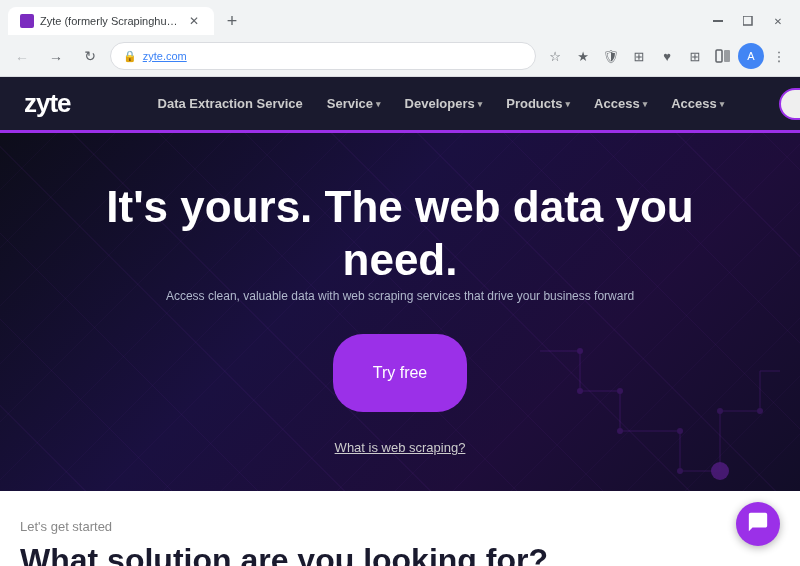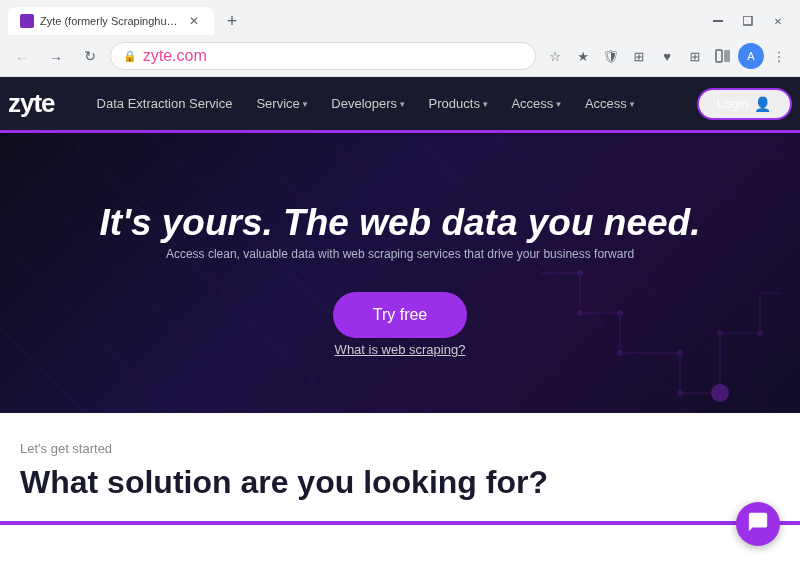--- a/index.html
+++ b/index.html
@@ -14,50 +14,50 @@
     .tab-close { margin-left: auto; width: 16px; height: 16px; display: flex; align-items: center; justify-content: center; border-radius: 50%; cursor: pointer; font-size: 12px; color: #5f6368; }
     .new-tab { width: 28px; height: 28px; display: flex; align-items: center; justify-content: center; border-radius: 50%; cursor: pointer; color: #5f6368; font-size: 18px; }
     .window-controls { margin-left: auto; display: flex; gap: 2px; align-items: center; }
     .win-btn { width: 28px; height: 28px; display: flex; align-items: center; justify-content: center; border-radius: 50%; cursor: pointer; font-size: 10px; color: #5f6368; }
 
     .toolbar { display: flex; align-items: center; padding: 4px 8px; gap: 6px; background: #f1f3f4; height: 40px; }
     .nav-btn { width: 28px; height: 28px; display: flex; align-items: center; justify-content: center; border-radius: 50%; cursor: pointer; color: #5f6368; font-size: 14px; }
     .nav-btn.disabled { opacity: 0.4; cursor: default; }
     .address-bar { flex: 1; display: flex; align-items: center; background: #fff; border: 1px solid #dadce0; border-radius: 20px; padding: 0 12px; height: 28px; gap: 6px; }
     .lock-icon { color: #5f6368; font-size: 11px; }
-    .url-text { font-size: 16px; color: #ec4899; }
+    .url-text { font-size: 11px; color: #3b82f6; text-decoration: underline; }
     .toolbar-actions { display: flex; gap: 2px; }
     .toolbar-icon { width: 26px; height: 26px; display: flex; align-items: center; justify-content: center; border-radius: 50%; cursor: pointer; color: #5f6368; font-size: 13px; }
     .profile-icon { width: 26px; height: 26px; border-radius: 50%; background: #4285f4; display: flex; align-items: center; justify-content: center; color: white; font-size: 11px; cursor: pointer; }
 
     
     .website { height: calc(566px - 76px); overflow: hidden; }
 
     
-    .site-nav { background: #1a1a2e; display: flex; align-items: center; padding: 0 8px; height: 56px; border-bottom: 3px solid #9b30e8; }
+    .site-nav { background: #1a1a2e; display: flex; align-items: center; padding: 0 24px; height: 56px; border-bottom: 3px solid #9b30e8; gap: 45px; }
     .logo { color: #fff; font-size: 26px; font-weight: 700; letter-spacing: -1px; margin-right: 32px; }
-    .nav-links { display: flex; align-items: flex-end; gap: 4px; flex: 1; }
+    .nav-links { display: flex; align-items: flex-end; gap: 4px; flex: 1; font-weight: bold; }
     .nav-link { color: #ccc; font-size: 13px; padding: 6px 10px; cursor: pointer; white-space: nowrap; display: flex; align-items: center; gap: 3px; }
     .nav-link .arrow { font-size: 9px; color: #aaa; }
     .login-btn { border: 2px solid #9b30e8; color: #fff; padding: 6px 18px; border-radius: 20px; font-size: 13px; cursor: pointer; display: flex; align-items: center; gap: 6px; white-space: nowrap; }
     .login-icon { font-size: 14px; }
 
     
     .hero { background: linear-gradient(135deg, #0d0d1a 0%, #1a1040 40%, #1e0d3a 70%, #120d28 100%); padding: 48px 24px 36px; text-align: center; position: relative; overflow: hidden; min-height: 280px; display: flex; flex-direction: column; align-items: center; justify-content: center; }
     .hero::before {
       content: '';
       position: absolute;
       top: 0; left: 0; right: 0; bottom: 0;
       background-image: 
         repeating-linear-gradient(45deg, transparent, transparent 60px, rgba(150,50,220,0.06) 60px, rgba(150,50,220,0.06) 61px),
         repeating-linear-gradient(-45deg, transparent, transparent 40px, rgba(150,50,220,0.04) 40px, rgba(150,50,220,0.04) 41px);
     }
-    .hero-title { color: #fff; font-size: 37px; font-weight: 700; line-height: 1.2; position: relative; z-index: 1; max-width: 700px; font-style: italic; }
+    .hero-title { color: #fff; font-size: 44px; font-weight: 700; line-height: 1.2; position: relative; z-index: 1; max-width: 700px; }
     .hero-subtitle { color: #b0b8cc; font-size: 12px; line-height: 1.6; margin-bottom: 28px; position: relative; z-index: 1; max-width: 560px; }
-    .try-free-btn { background: #9b30e8; color: #fff; border: none; padding: 14px 40px; border-radius: 30px; font-size: 16px; cursor: pointer; font-weight: 500; position: relative; z-index: 1; margin-bottom: 4px; }
+    .try-free-btn { background: #9b30e8; color: #fff; border: none; padding: 30px 40px; border-radius: 30px; font-size: 16px; cursor: pointer; font-weight: 500; position: relative; z-index: 1; margin-bottom: 28px; }
     .what-link { color: #ccc; font-size: 13px; text-decoration: underline; cursor: pointer; position: relative; z-index: 1; text-align: center; }
 
     
     .circuit-svg { position: absolute; right: 20px; bottom: 0; opacity: 0.4; }
 
     
     .below-fold { background: #fff; padding: 28px 20px 20px; }
     .lets-get-started { color: #888; font-size: 13px; margin-bottom: 8px; }
     .below-title { color: #1a1a2e; font-size: 32px; font-weight: 700; }
 

